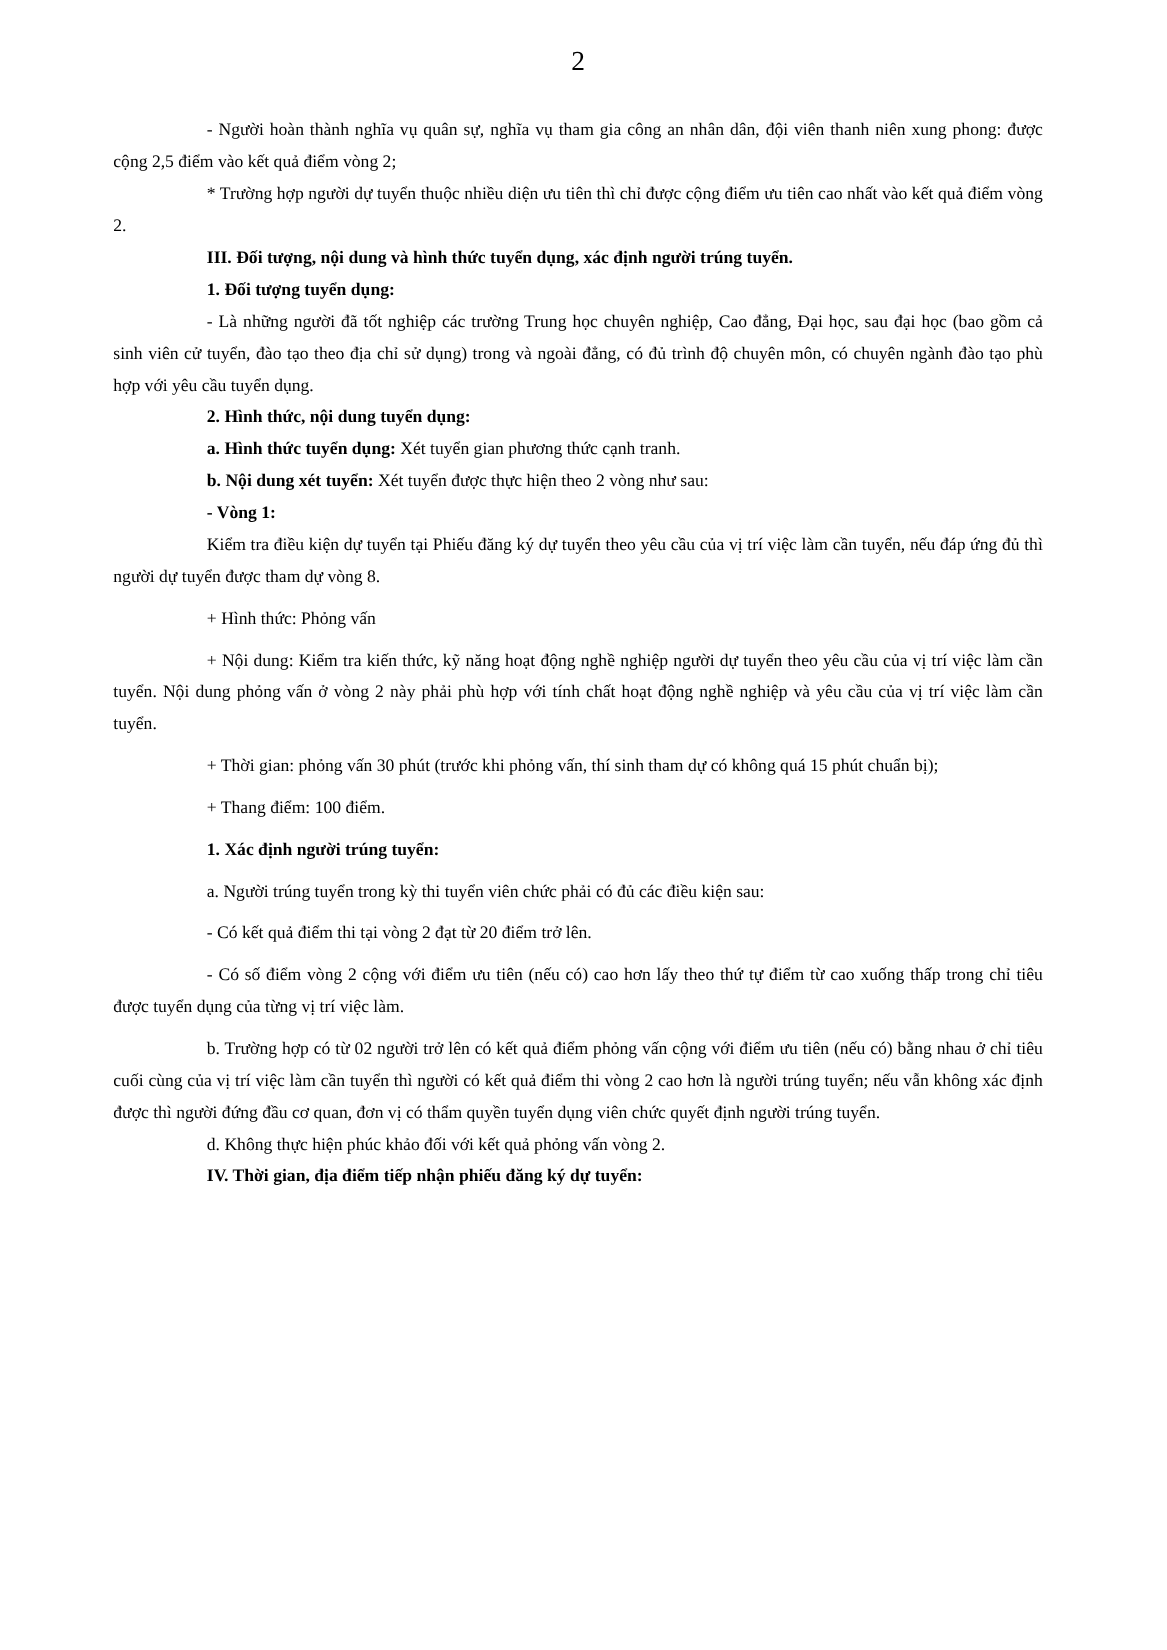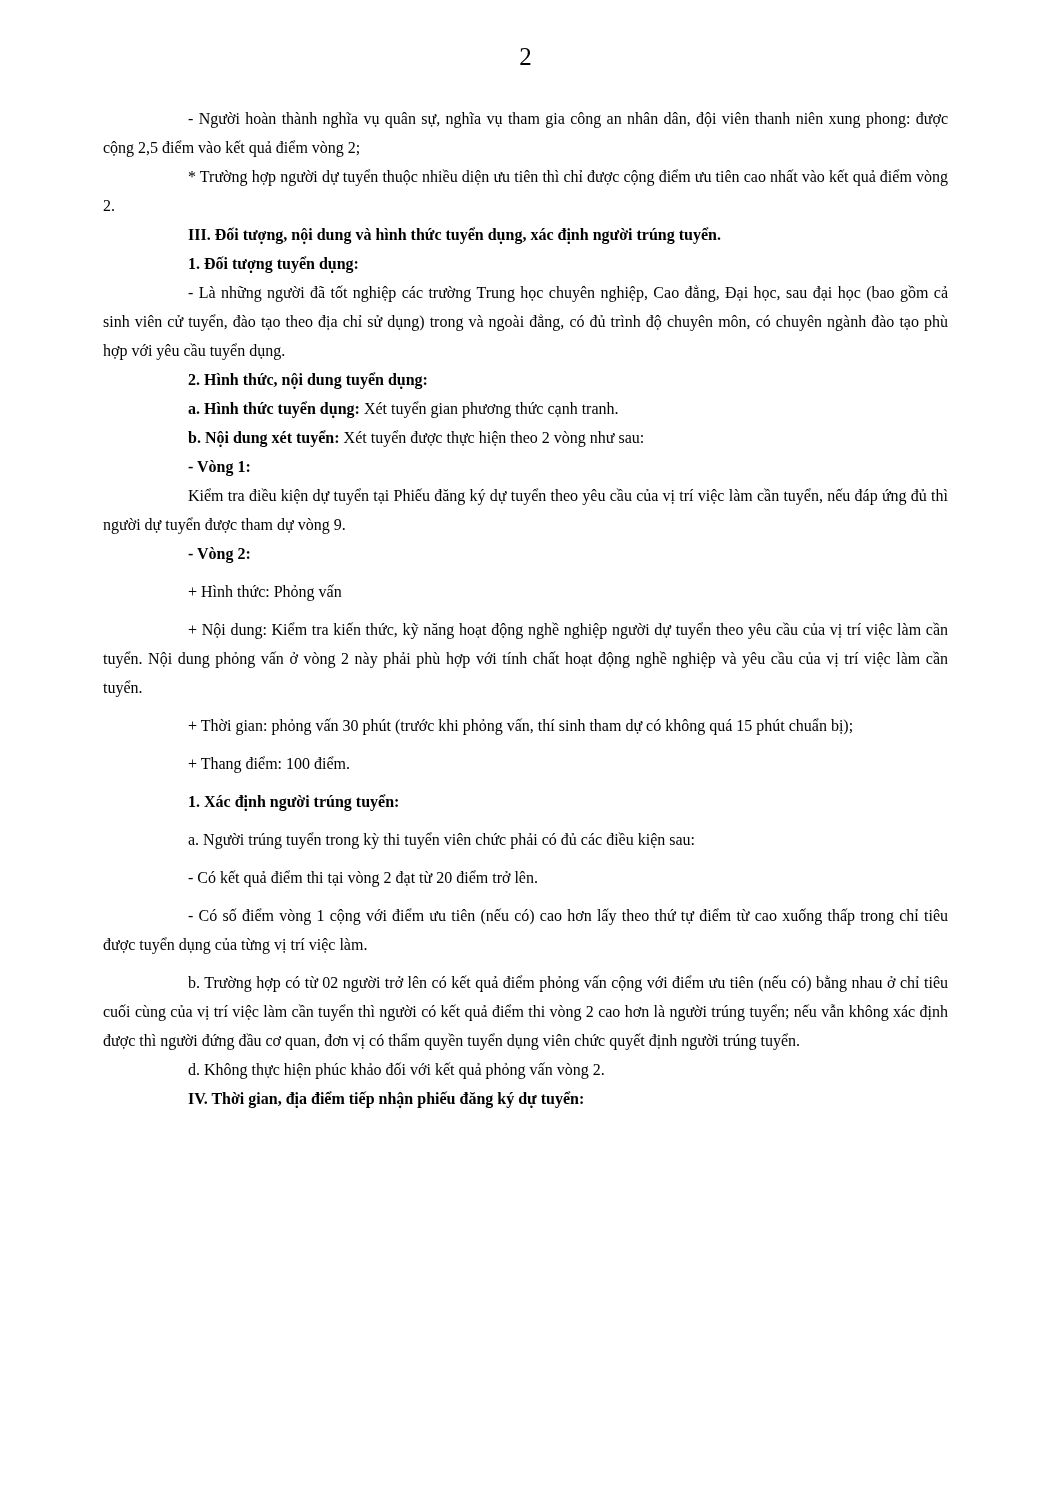--- a/index.html
+++ b/index.html
@@ -50,27 +50,26 @@
   <div class="doc-body">
       <p class="para"><span>- Người hoàn thành nghĩa vụ quân sự, nghĩa vụ tham gia công an nhân dân, đội viên thanh niên xung phong: được cộng 2,5 điểm vào kết quả điểm vòng 2;</span></p>
       <p class="para"><span>* Trường hợp người dự tuyển thuộc nhiều diện ưu tiên thì chỉ được cộng điểm ưu tiên cao nhất vào kết quả điểm vòng 2.</span></p>
       <p class="para"><b>III. Đối tượng, nội dung và hình thức tuyển dụng, xác định người trúng tuyển.</b></p>
       <p class="para"><b>1. Đối tượng tuyển dụng:</b></p>
       <p class="para"><span>- Là những người đã tốt nghiệp các trường Trung học chuyên nghiệp, Cao đẳng, Đại học, sau đại học (bao gồm cả sinh viên cử tuyển, đào tạo theo địa chỉ sử dụng) trong và ngoài đẳng, có đủ trình độ chuyên môn, có chuyên ngành đào tạo phù hợp với yêu cầu tuyển dụng.</span></p>
       <p class="para"><b>2. Hình thức, nội dung tuyển dụng:</b></p>
       <p class="para"><b>a. Hình thức tuyển dụng:</b><span> Xét tuyển gian phương thức cạnh tranh.</span></p>
       <p class="para"><b>b. Nội dung xét tuyển:</b><span> Xét tuyển được thực hiện theo 2 vòng như sau:</span></p>
       <p class="para"><b>- Vòng 1:</b></p>
-      <p class="para"><span>Kiểm tra điều kiện dự tuyển tại Phiếu đăng ký dự tuyển theo yêu cầu của vị trí việc làm cần tuyển, nếu đáp ứng đủ thì người dự tuyển được tham dự vòng 9.</span></p>
-      <p class="para"><b>- Vòng 2:</b></p>
+      <p class="para"><span>Kiểm tra điều kiện dự tuyển tại Phiếu đăng ký dự tuyển theo yêu cầu của vị trí việc làm cần tuyển, nếu đáp ứng đủ thì người dự tuyển được tham dự vòng 8.</span></p>
       <p class="para spaced"><span>+ Hình thức: Phỏng vấn</span></p>
       <p class="para spaced"><span>+ Nội dung: Kiểm tra kiến thức, kỹ năng hoạt động nghề nghiệp người dự tuyển theo yêu cầu của vị trí việc làm cần tuyển. Nội dung phỏng vấn ở vòng 2 này phải phù hợp với tính chất hoạt động nghề nghiệp và yêu cầu của vị trí việc làm cần tuyển.</span></p>
       <p class="para spaced"><span>+ Thời gian: phỏng vấn 30 phút (trước khi phỏng vấn, thí sinh tham dự có không quá 15 phút chuẩn bị);</span></p>
       <p class="para spaced"><span>+ Thang điểm: 100 điểm.</span></p>
       <p class="para spaced"><b>1. Xác định người trúng tuyển:</b></p>
       <p class="para spaced"><span>a. Người trúng tuyển trong kỳ thi tuyển viên chức phải có đủ các điều kiện sau:</span></p>
       <p class="para spaced"><span>- Có kết quả điểm thi tại vòng 2 đạt từ 20 điểm trở lên.</span></p>
-      <p class="para spaced"><span>- Có số điểm vòng 1 cộng với điểm ưu tiên (nếu có) cao hơn lấy theo thứ tự điểm từ cao xuống thấp trong chỉ tiêu được tuyển dụng của từng vị trí việc làm.</span></p>
+      <p class="para spaced"><span>- Có số điểm vòng 2 cộng với điểm ưu tiên (nếu có) cao hơn lấy theo thứ tự điểm từ cao xuống thấp trong chỉ tiêu được tuyển dụng của từng vị trí việc làm.</span></p>
       <p class="para spaced"><span>b. Trường hợp có từ 02 người trở lên có kết quả điểm phỏng vấn cộng với điểm ưu tiên (nếu có) bằng nhau ở chỉ tiêu cuối cùng của vị trí việc làm cần tuyển thì người có kết quả điểm thi vòng 2 cao hơn là người trúng tuyển; nếu vẫn không xác định được thì người đứng đầu cơ quan, đơn vị có thẩm quyền tuyển dụng viên chức quyết định người trúng tuyển.</span></p>
       <p class="para"><span>d. Không thực hiện phúc khảo đối với kết quả phỏng vấn vòng 2.</span></p>
       <p class="para"><b>IV. Thời gian, địa điểm tiếp nhận phiếu đăng ký dự tuyển:</b></p>
     </div>
 </div>
 
 </body></html>

